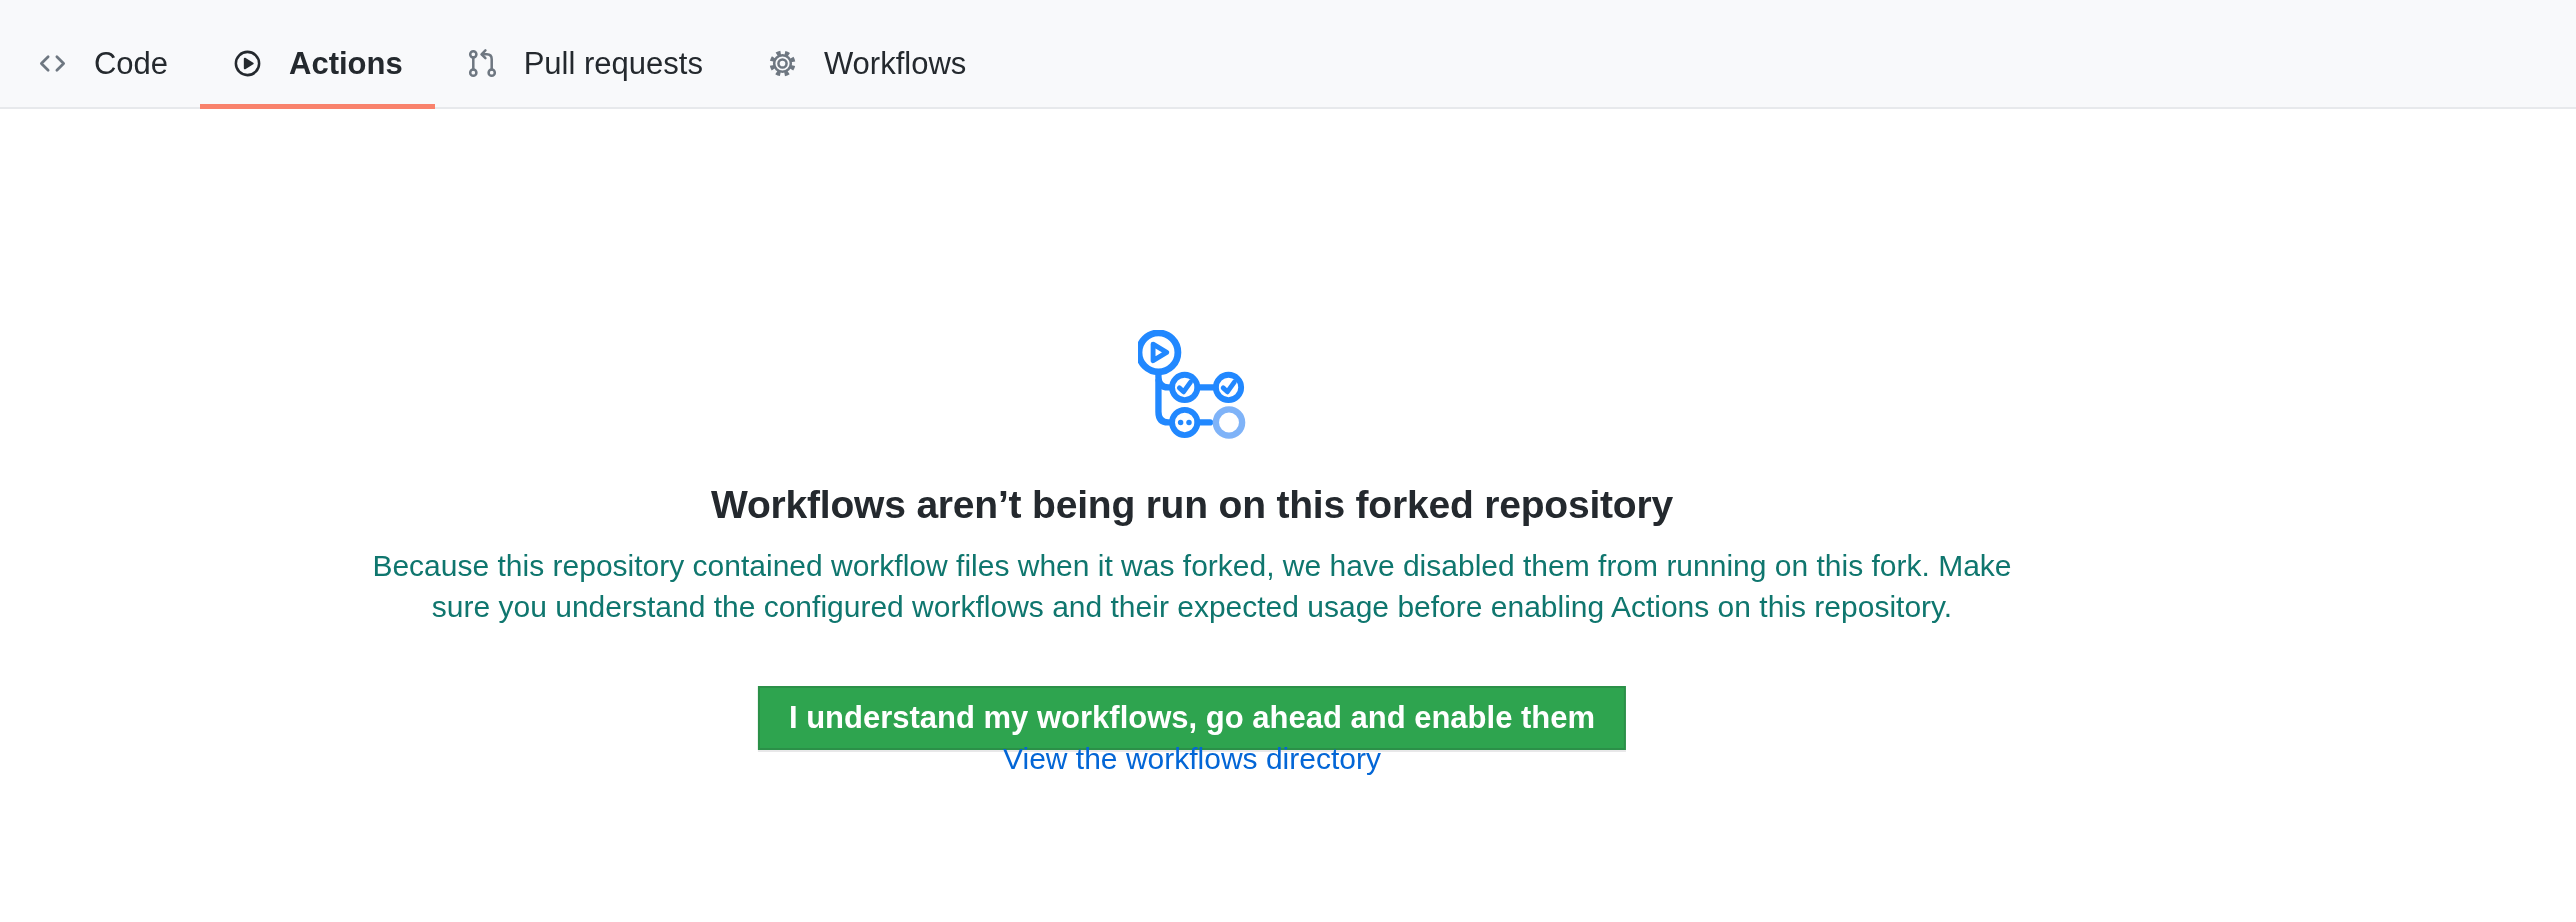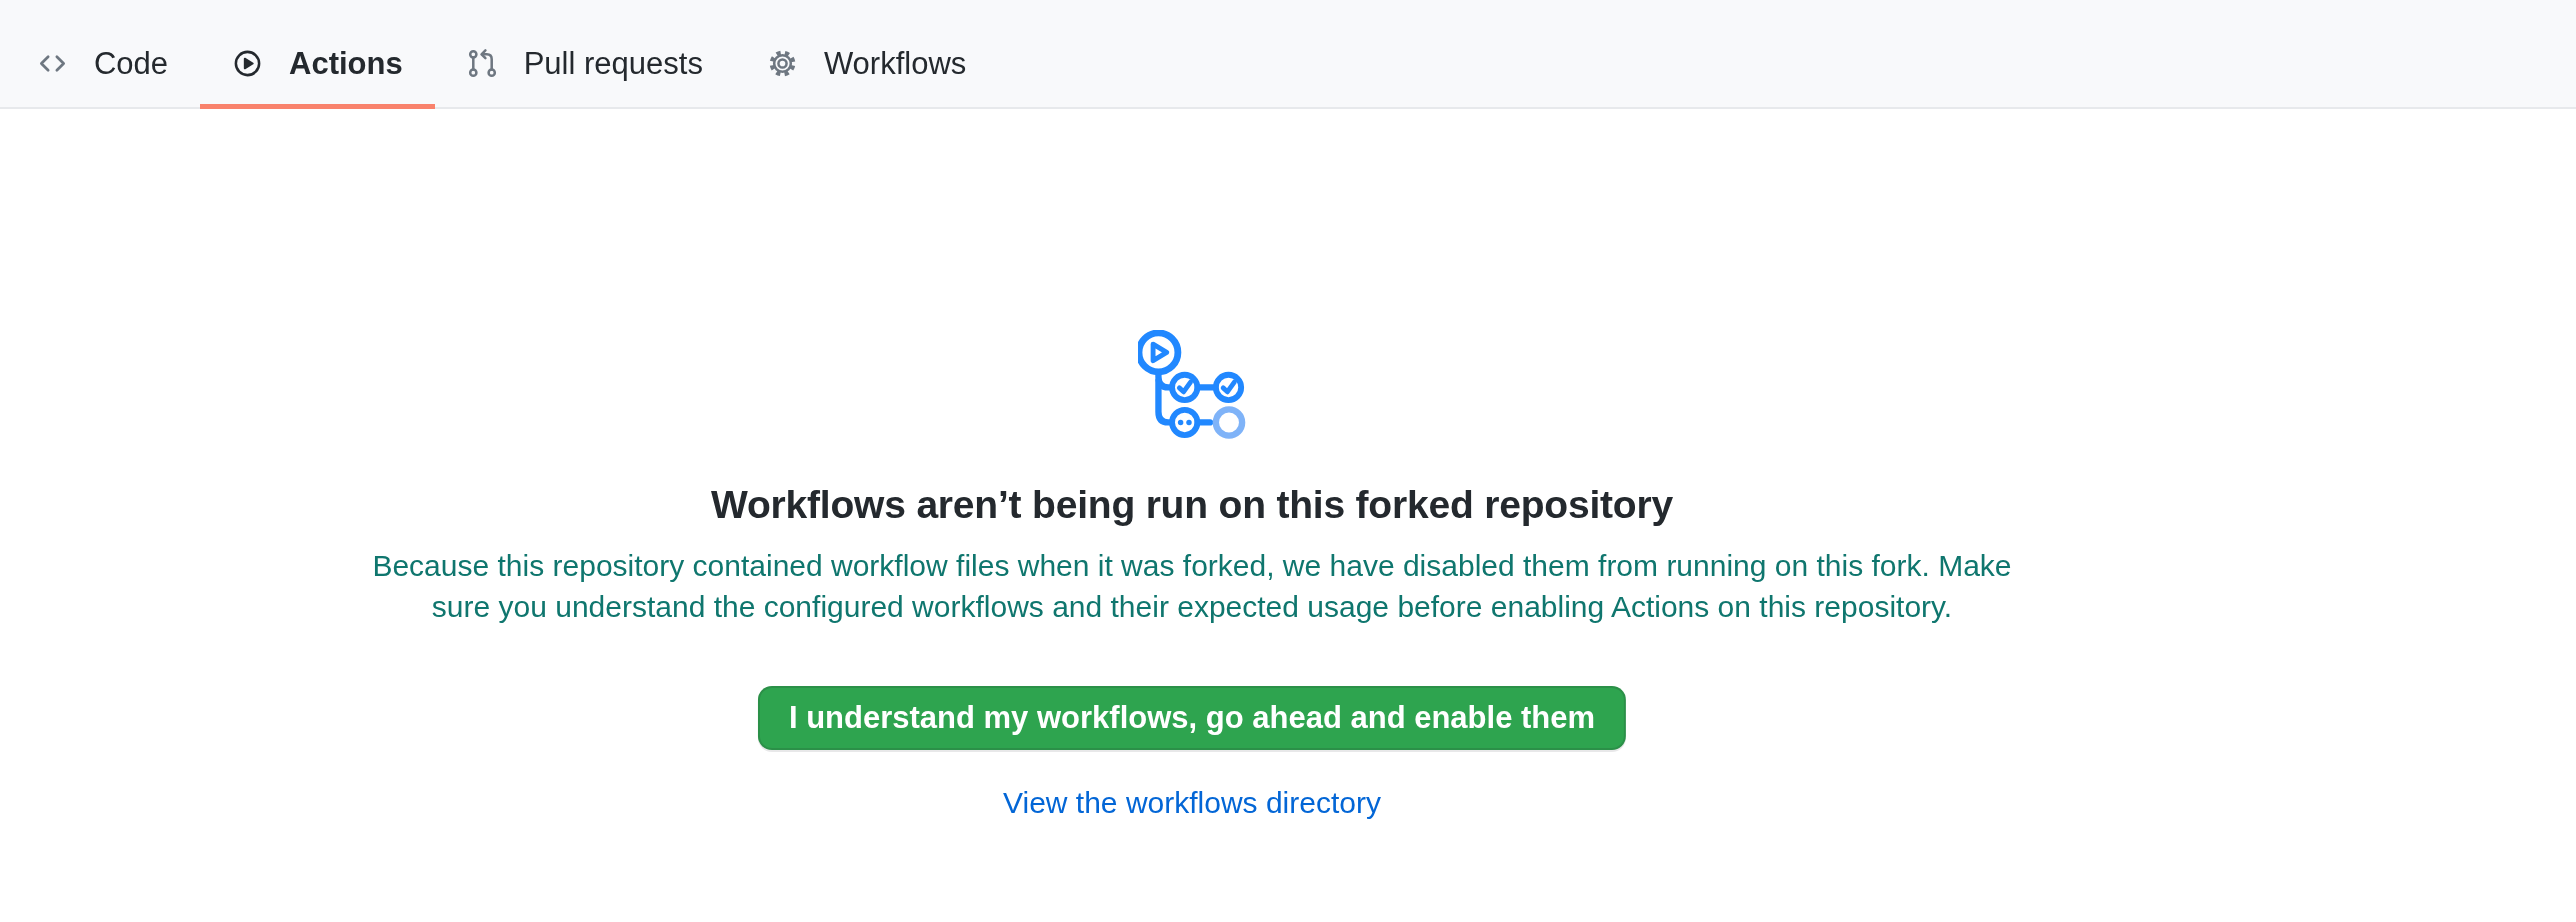--- a/index.html
+++ b/index.html
@@ -35,25 +35,25 @@
     font-weight:bold; color:#24292e; letter-spacing:-0.2px;
   }
   .bs-desc {
     position:absolute; top:545px; left:0; width:100%;
     text-align:center; font-size:30px; line-height:41px; color:#0f766e;
   }
   .bs-button {
     position:absolute; top:686px; left:1192px; transform:translateX(-50%);
     height:64px; padding:0 29px; display:inline-flex; align-items:center;
     background:#2ea44f; color:#ffffff; font-size:31px; font-weight:bold;
-    font-family:inherit; border:2px solid rgba(27,31,35,0.15); border-radius:14px;
+    font-family:inherit; border:2px solid rgba(27,31,35,0.15); border-radius:0;
     box-shadow:0 2px 0 rgba(27,31,35,0.10); white-space:nowrap; cursor:pointer;
   }
   .bs-link {
-    position:absolute; top:782px; left:0; width:100%;
+    position:absolute; top:738px; left:0; width:100%;
     text-align:center; font-size:30px; line-height:41px;
   }
   .bs-link a { color:#0366d6; text-decoration:none; cursor:pointer; }
 </style>
 </head>
 <body>
 
 <nav class="topnav">
 
   <div class="tab">

